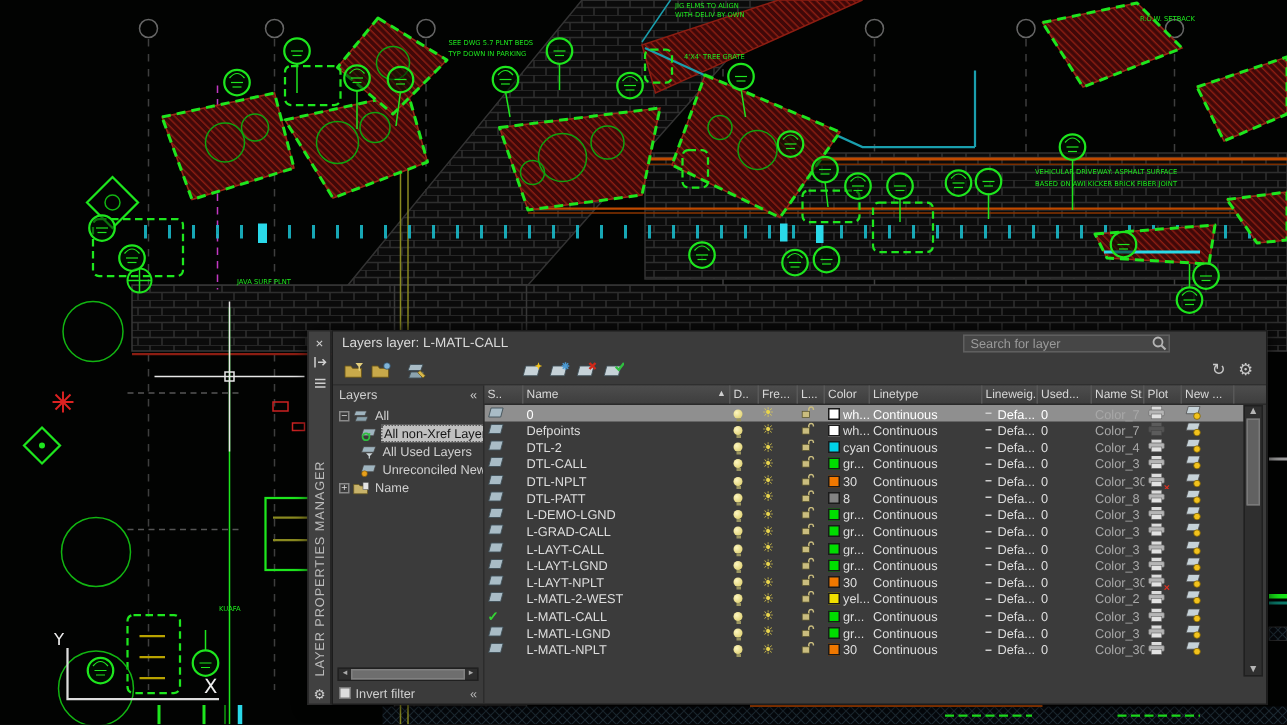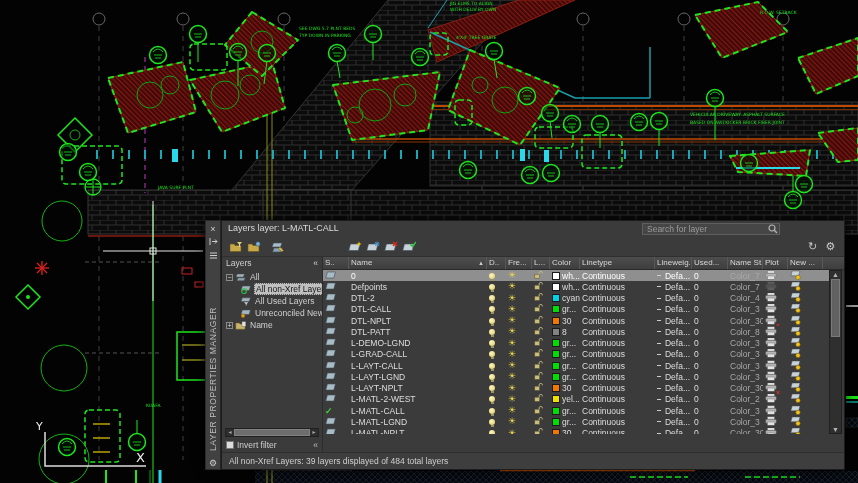--- a/index.html
+++ b/index.html
@@ -1375,16 +1375,15 @@
             </div>
           <div class="vscroll">
             <span>▲</span>
             <div class="thumb"></div>
             <div class="spacer"></div>
             <span>▼</span>
           </div>
         </div>
       </div>
 
-      <div class="pal-status">All non-Xref Layers: 39 layers displayed of 484 total layers</div>
     </div>
   </div>
 </div>
 
 </body></html>

